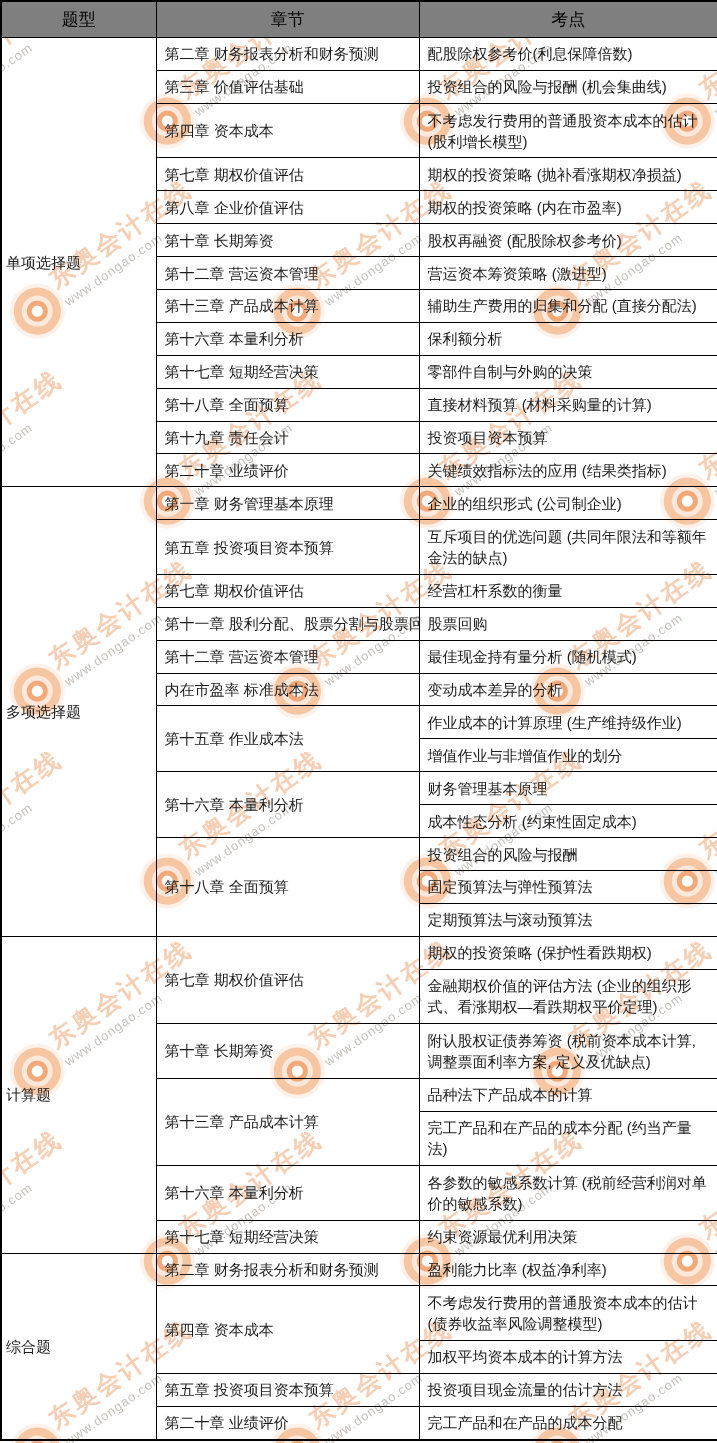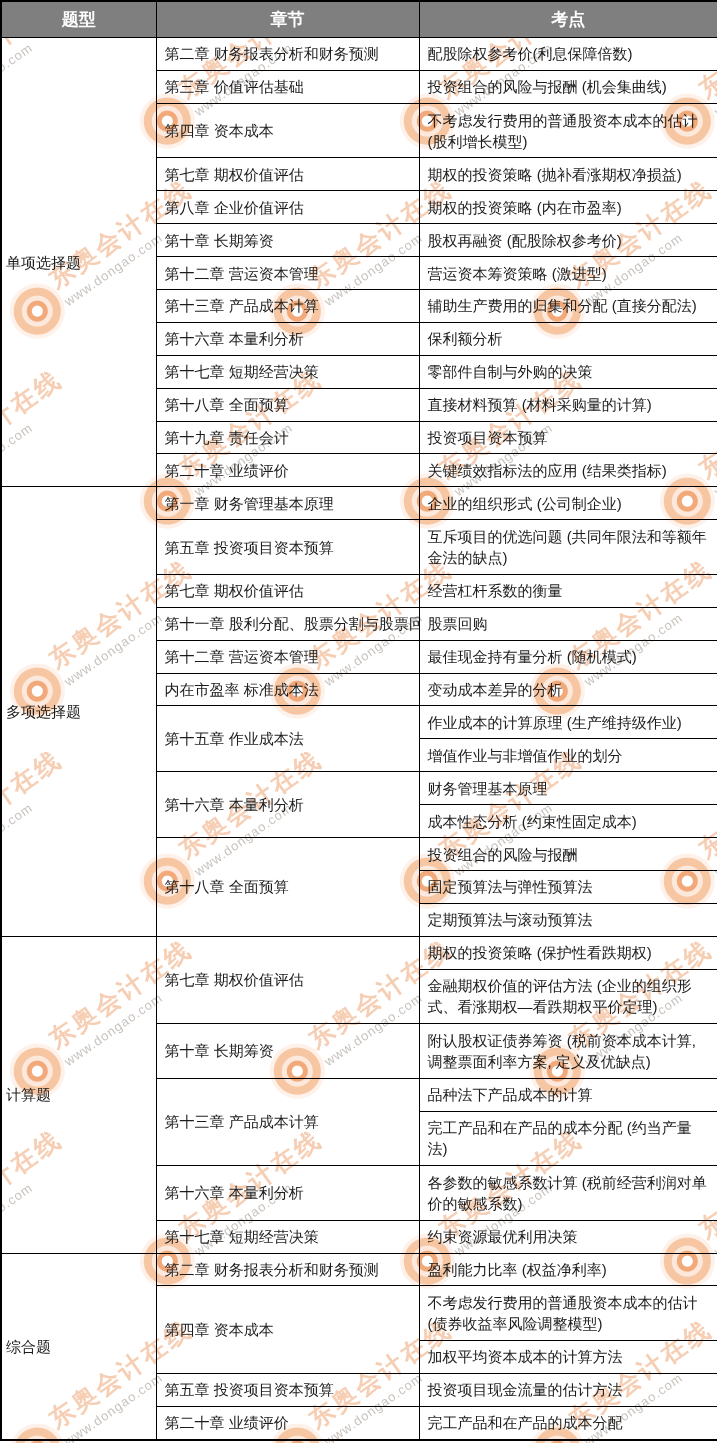--- a/index.html
+++ b/index.html
@@ -18,21 +18,21 @@
       rgba(252,230,216,0.90) 11px 15px,
       rgba(242,167,113,0.65) 16px 23px,
       rgba(252,230,216,0.55) 24px 27px,
       rgba(255,255,255,0) 28px);}
 
   
   table{position:relative;z-index:1;border-collapse:collapse;table-layout:fixed;
         width:717px;height:1441px;margin:0;}
   th,td{border:1px solid #000;}
   table{border:2px solid #000;}
-  th{background:#7f7f7f;color:#ffffff;font-size:17px;font-weight:bold;
+  th{background:#7f7f7f;color:#000000;font-size:17px;font-weight:normal;
      text-align:center;padding:6px 4px;height:22px;}
   td{font-size:15px;line-height:21px;color:#1c1c1c;background:transparent;
      vertical-align:middle;padding:5px 8px;}
   .type-cell{text-align:left;padding:5px 4px;}
   .chapter-cell{white-space:nowrap;overflow:hidden;}
   .point-cell{}
 </style>
 </head>
 <body>
 

